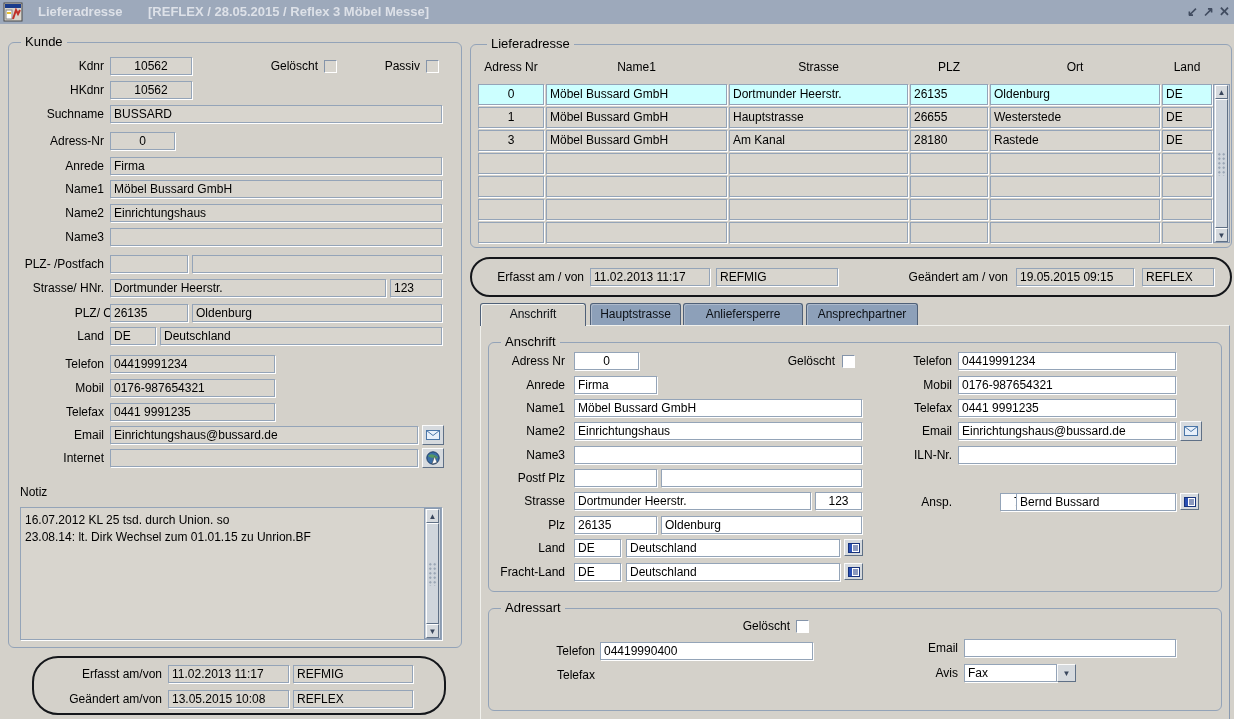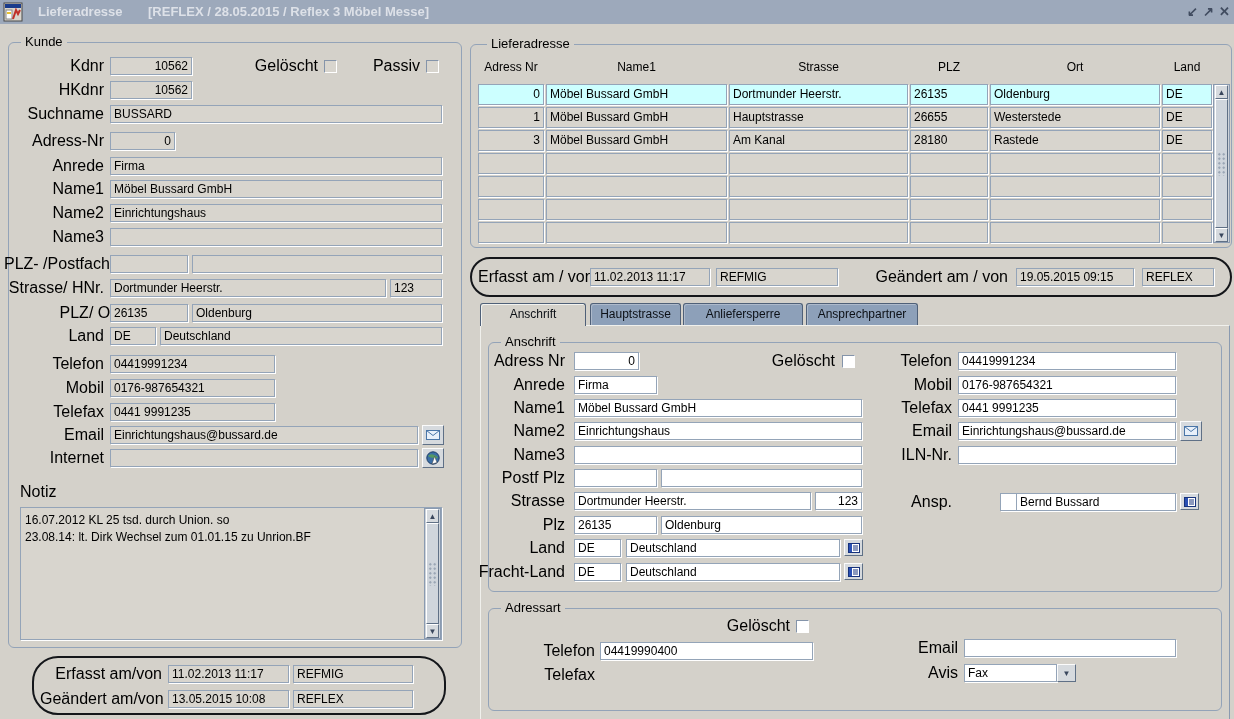--- a/index.html
+++ b/index.html
@@ -8,24 +8,24 @@
   
   #titlebar{position:absolute;left:0;top:0;width:1234px;height:24px;background:#9da9bb;}
   #titlebar .ttext{position:absolute;top:4px;font-size:13px;font-weight:bold;color:#dde1e8;white-space:nowrap;}
   .wbtn{position:absolute;top:3px;width:15px;height:17px;text-align:center;font-size:13px;font-weight:bold;
         color:#414c60;line-height:17px;cursor:pointer;}
   
   .grp{position:absolute;box-sizing:border-box;border:1px solid #93a3b8;border-radius:6px;}
   .glb{position:absolute;top:-9px;height:15px;line-height:15px;font-size:13px;background:#d4d1ca;padding:0 4px;white-space:nowrap;}
   .oframe{position:absolute;box-sizing:border-box;border:2px solid #14161a;border-radius:26px;}
   
-  .lb{position:absolute;height:18px;line-height:18px;font-size:16px;text-align:right;white-space:nowrap;}
+  .lb{position:absolute;height:18px;line-height:18px;font-size:12px;text-align:right;white-space:nowrap;}
   .f{position:absolute;height:18px;box-sizing:border-box;border:1px solid #94a4b8;box-shadow:1px 1px 0 #ffffff;
      font-family:"Liberation Sans",sans-serif;font-size:12px;padding:0 3px;color:#000;outline:none;}
-  .g{background:#d8d5ce;} .w{background:#ffffff;} .num{text-align:right;}
+  .g{background:#d8d5ce;} .w{background:#ffffff;} .num{text-align:center;}
   .cb{position:absolute;width:13px;height:13px;box-sizing:border-box;border:1px solid #8494aa;
       border-bottom-color:#fff;border-right-color:#fff;background:#d8d5ce;cursor:pointer;}
   .cbw{background:#fff;}
   .btn{position:absolute;box-sizing:border-box;background:#d6dade;border:1px solid;
        border-color:#fbfbfb #5f7086 #5f7086 #fbfbfb;display:flex;align-items:center;justify-content:center;cursor:pointer;}
   
   .th{position:absolute;height:14px;line-height:14px;font-size:12px;text-align:center;}
   .tc{position:absolute;height:21px;box-sizing:border-box;border:1px solid #94a4b8;box-shadow:1px 1px 0 #fff;
       background:#d8d5ce;font-size:12px;line-height:19px;padding:0 3px;overflow:hidden;white-space:nowrap;cursor:default;}
   .tc.sel{background:#ccffff;}

